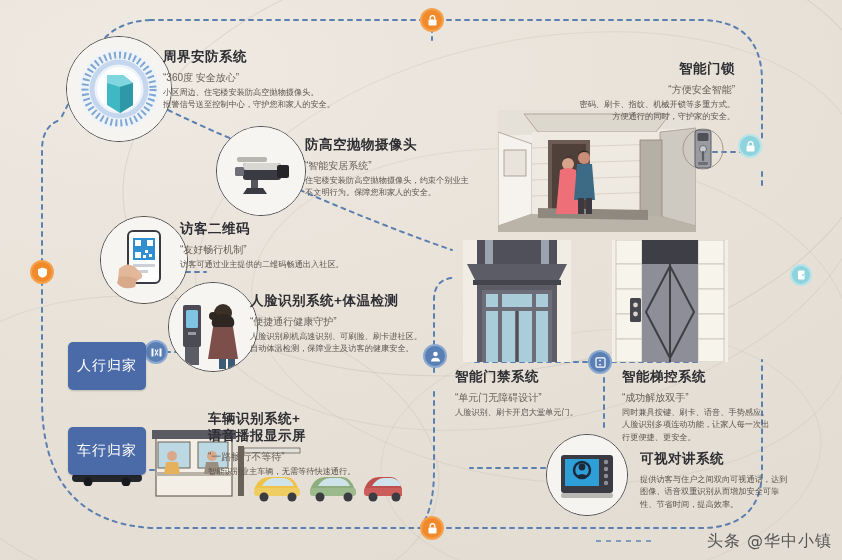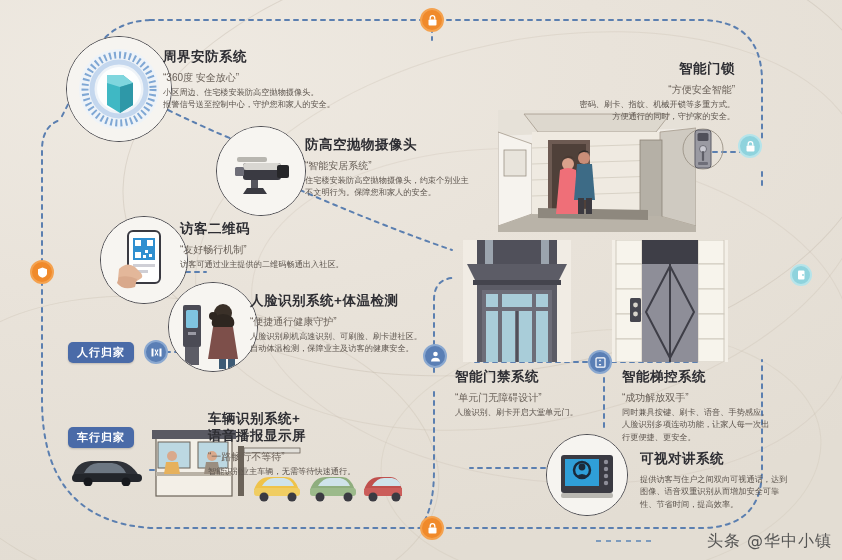--- a/index.html
+++ b/index.html
@@ -42,21 +42,21 @@
   
   .node{position:absolute;border-radius:50%;display:flex;align-items:center;
         justify-content:center;box-sizing:border-box;}
   .node.orange{background:#f08a2b;border:2px solid #f4a24f;}
   .node.teal{background:#8fd3dd;border:2px solid #b6e4ea;}
   .node.blue{background:#5a7fb5;border:2px solid #8aa8d0;}
   .node svg{display:block;}
 
   
   .pill{position:absolute;background:#4a6ba8;color:#fff;border-radius:5px;
-        font-size:11px;font-weight:bold;padding:3px 9px;letter-spacing:1px;
+        font-size:14px;font-weight:normal;padding:15px 9px;letter-spacing:1px;
         box-shadow:0 1px 2px rgba(0,0,0,.18);}
 
   
   .panel{position:absolute;}
 
   .watermark{position:absolute;right:10px;bottom:8px;font-size:16px;
              color:#4a4a4a;font-family:"DejaVu Sans",sans-serif;
              letter-spacing:1px;opacity:.92;}
   .wm-dots{position:absolute;right:186px;bottom:18px;width:60px;height:2px;
            background:repeating-linear-gradient(90deg,#7d9bbd 0 5px,transparent 5px 10px);}

